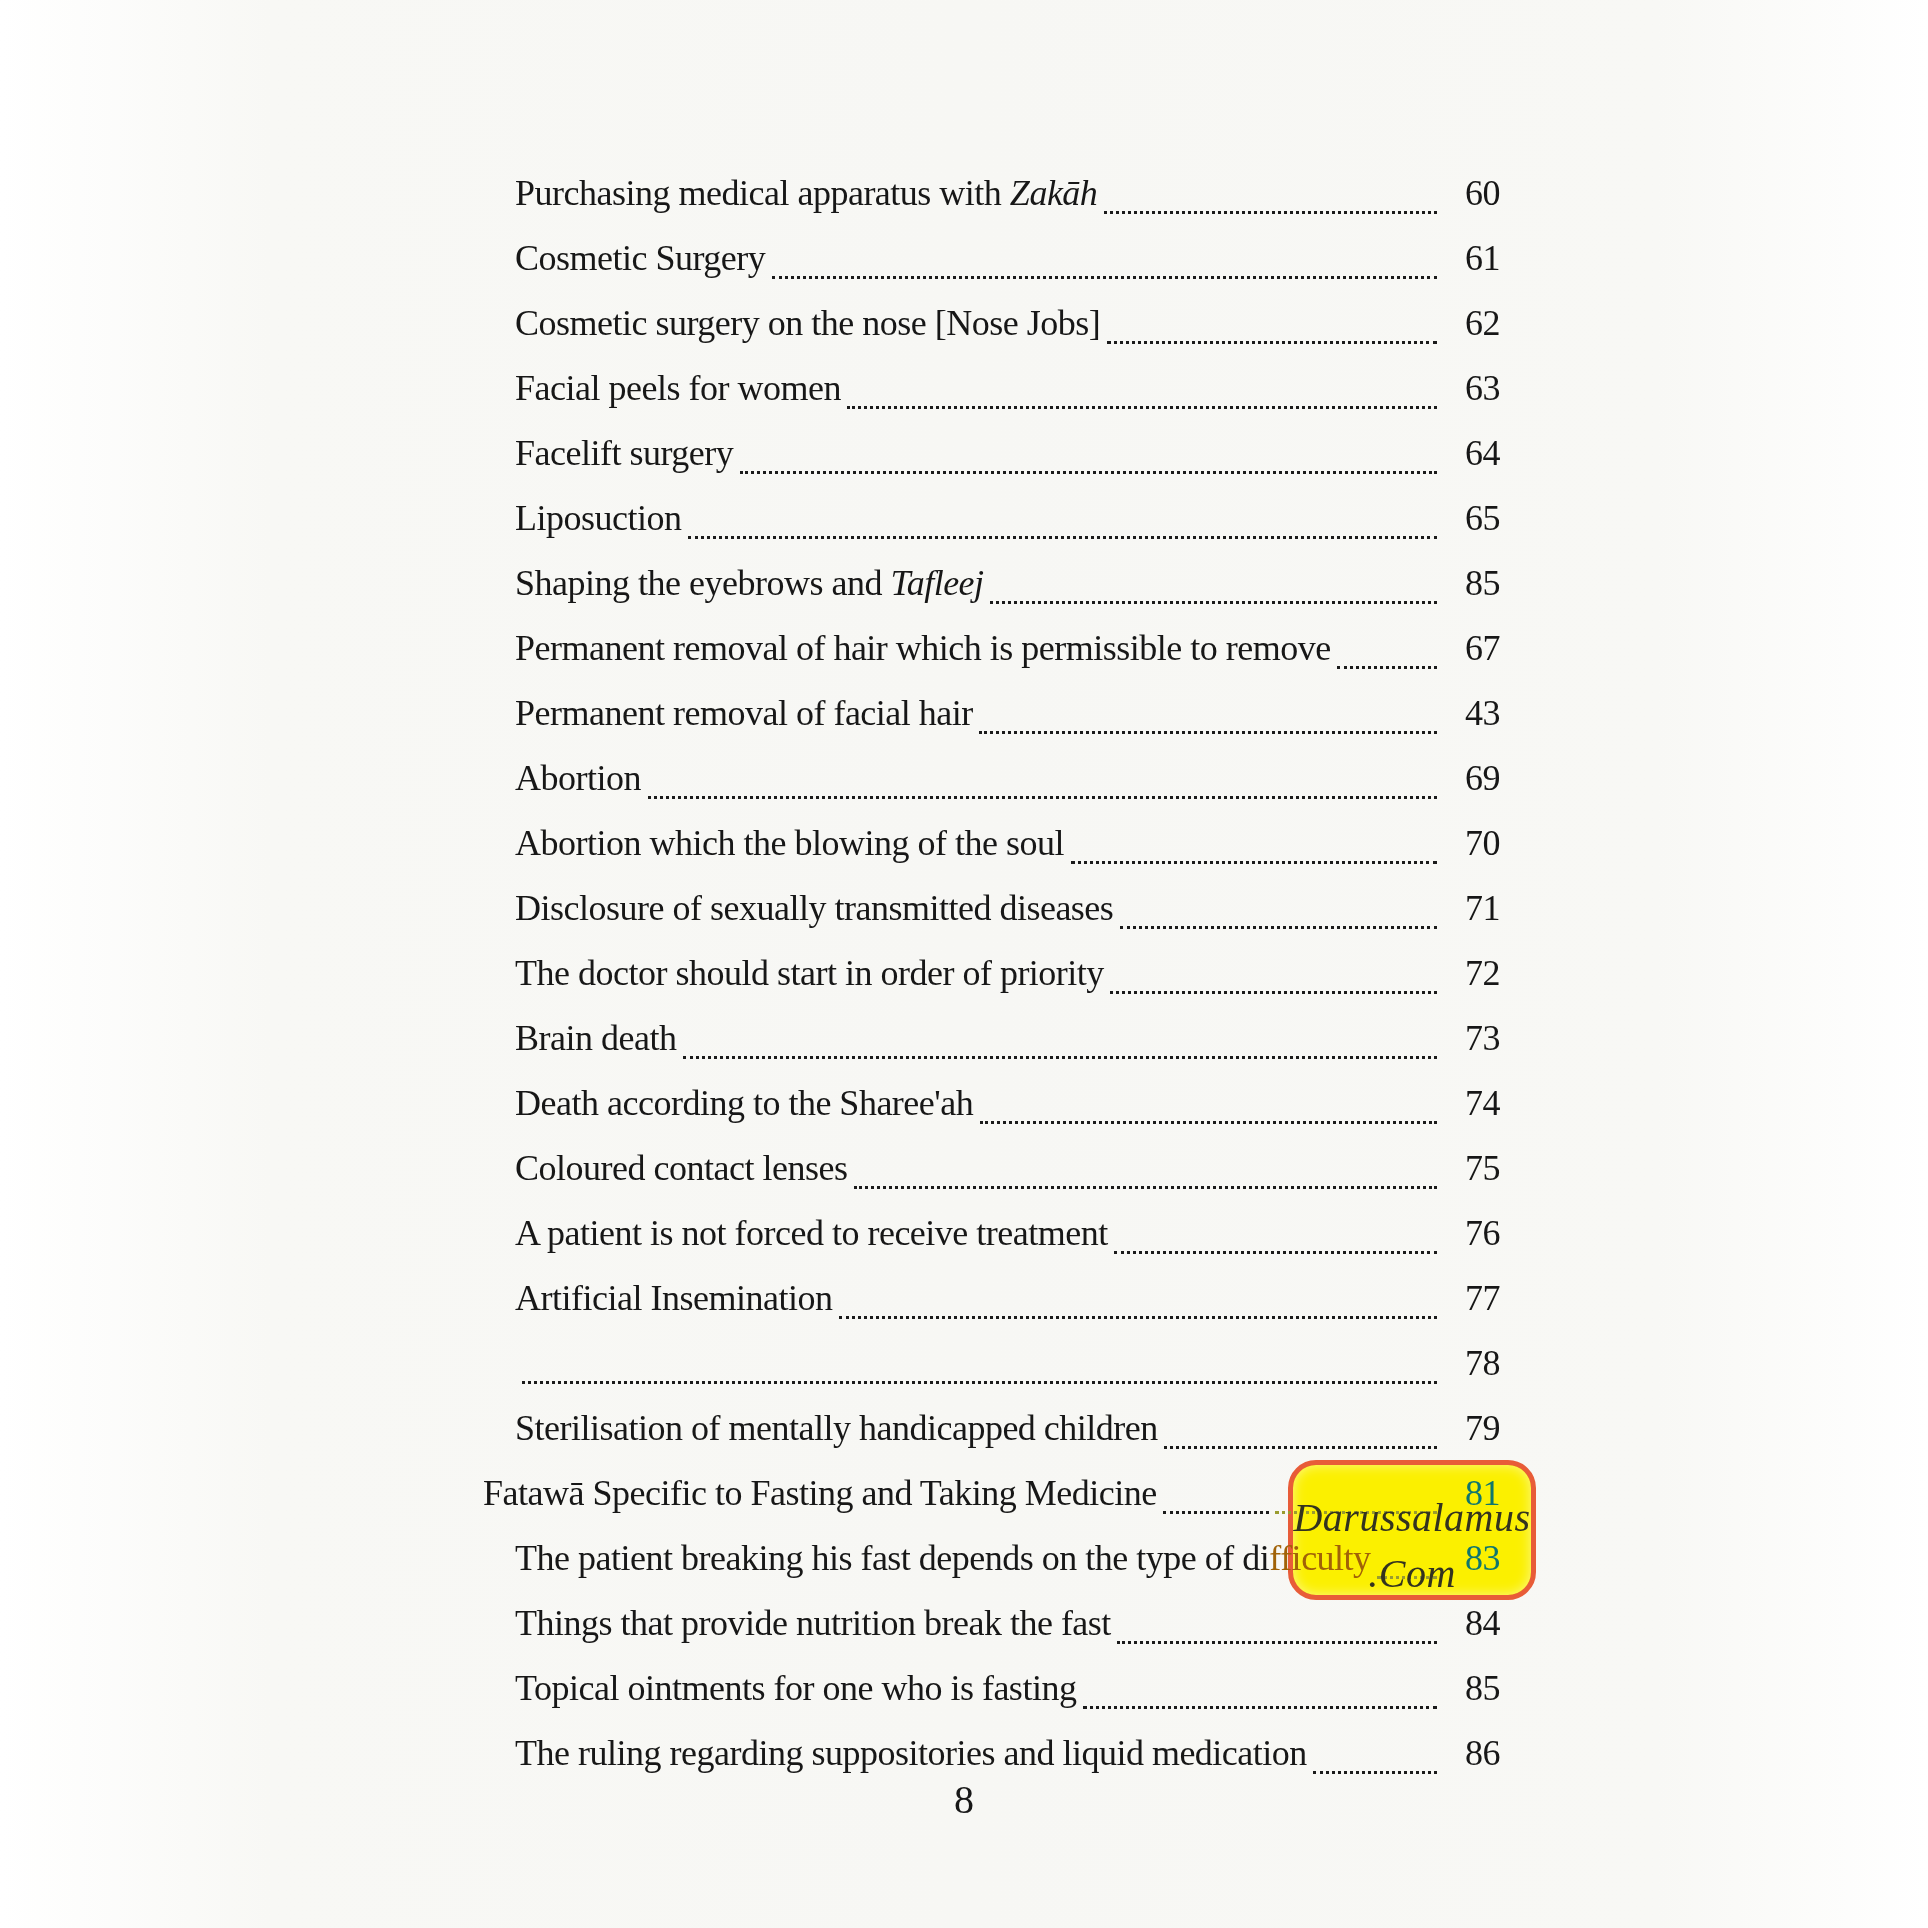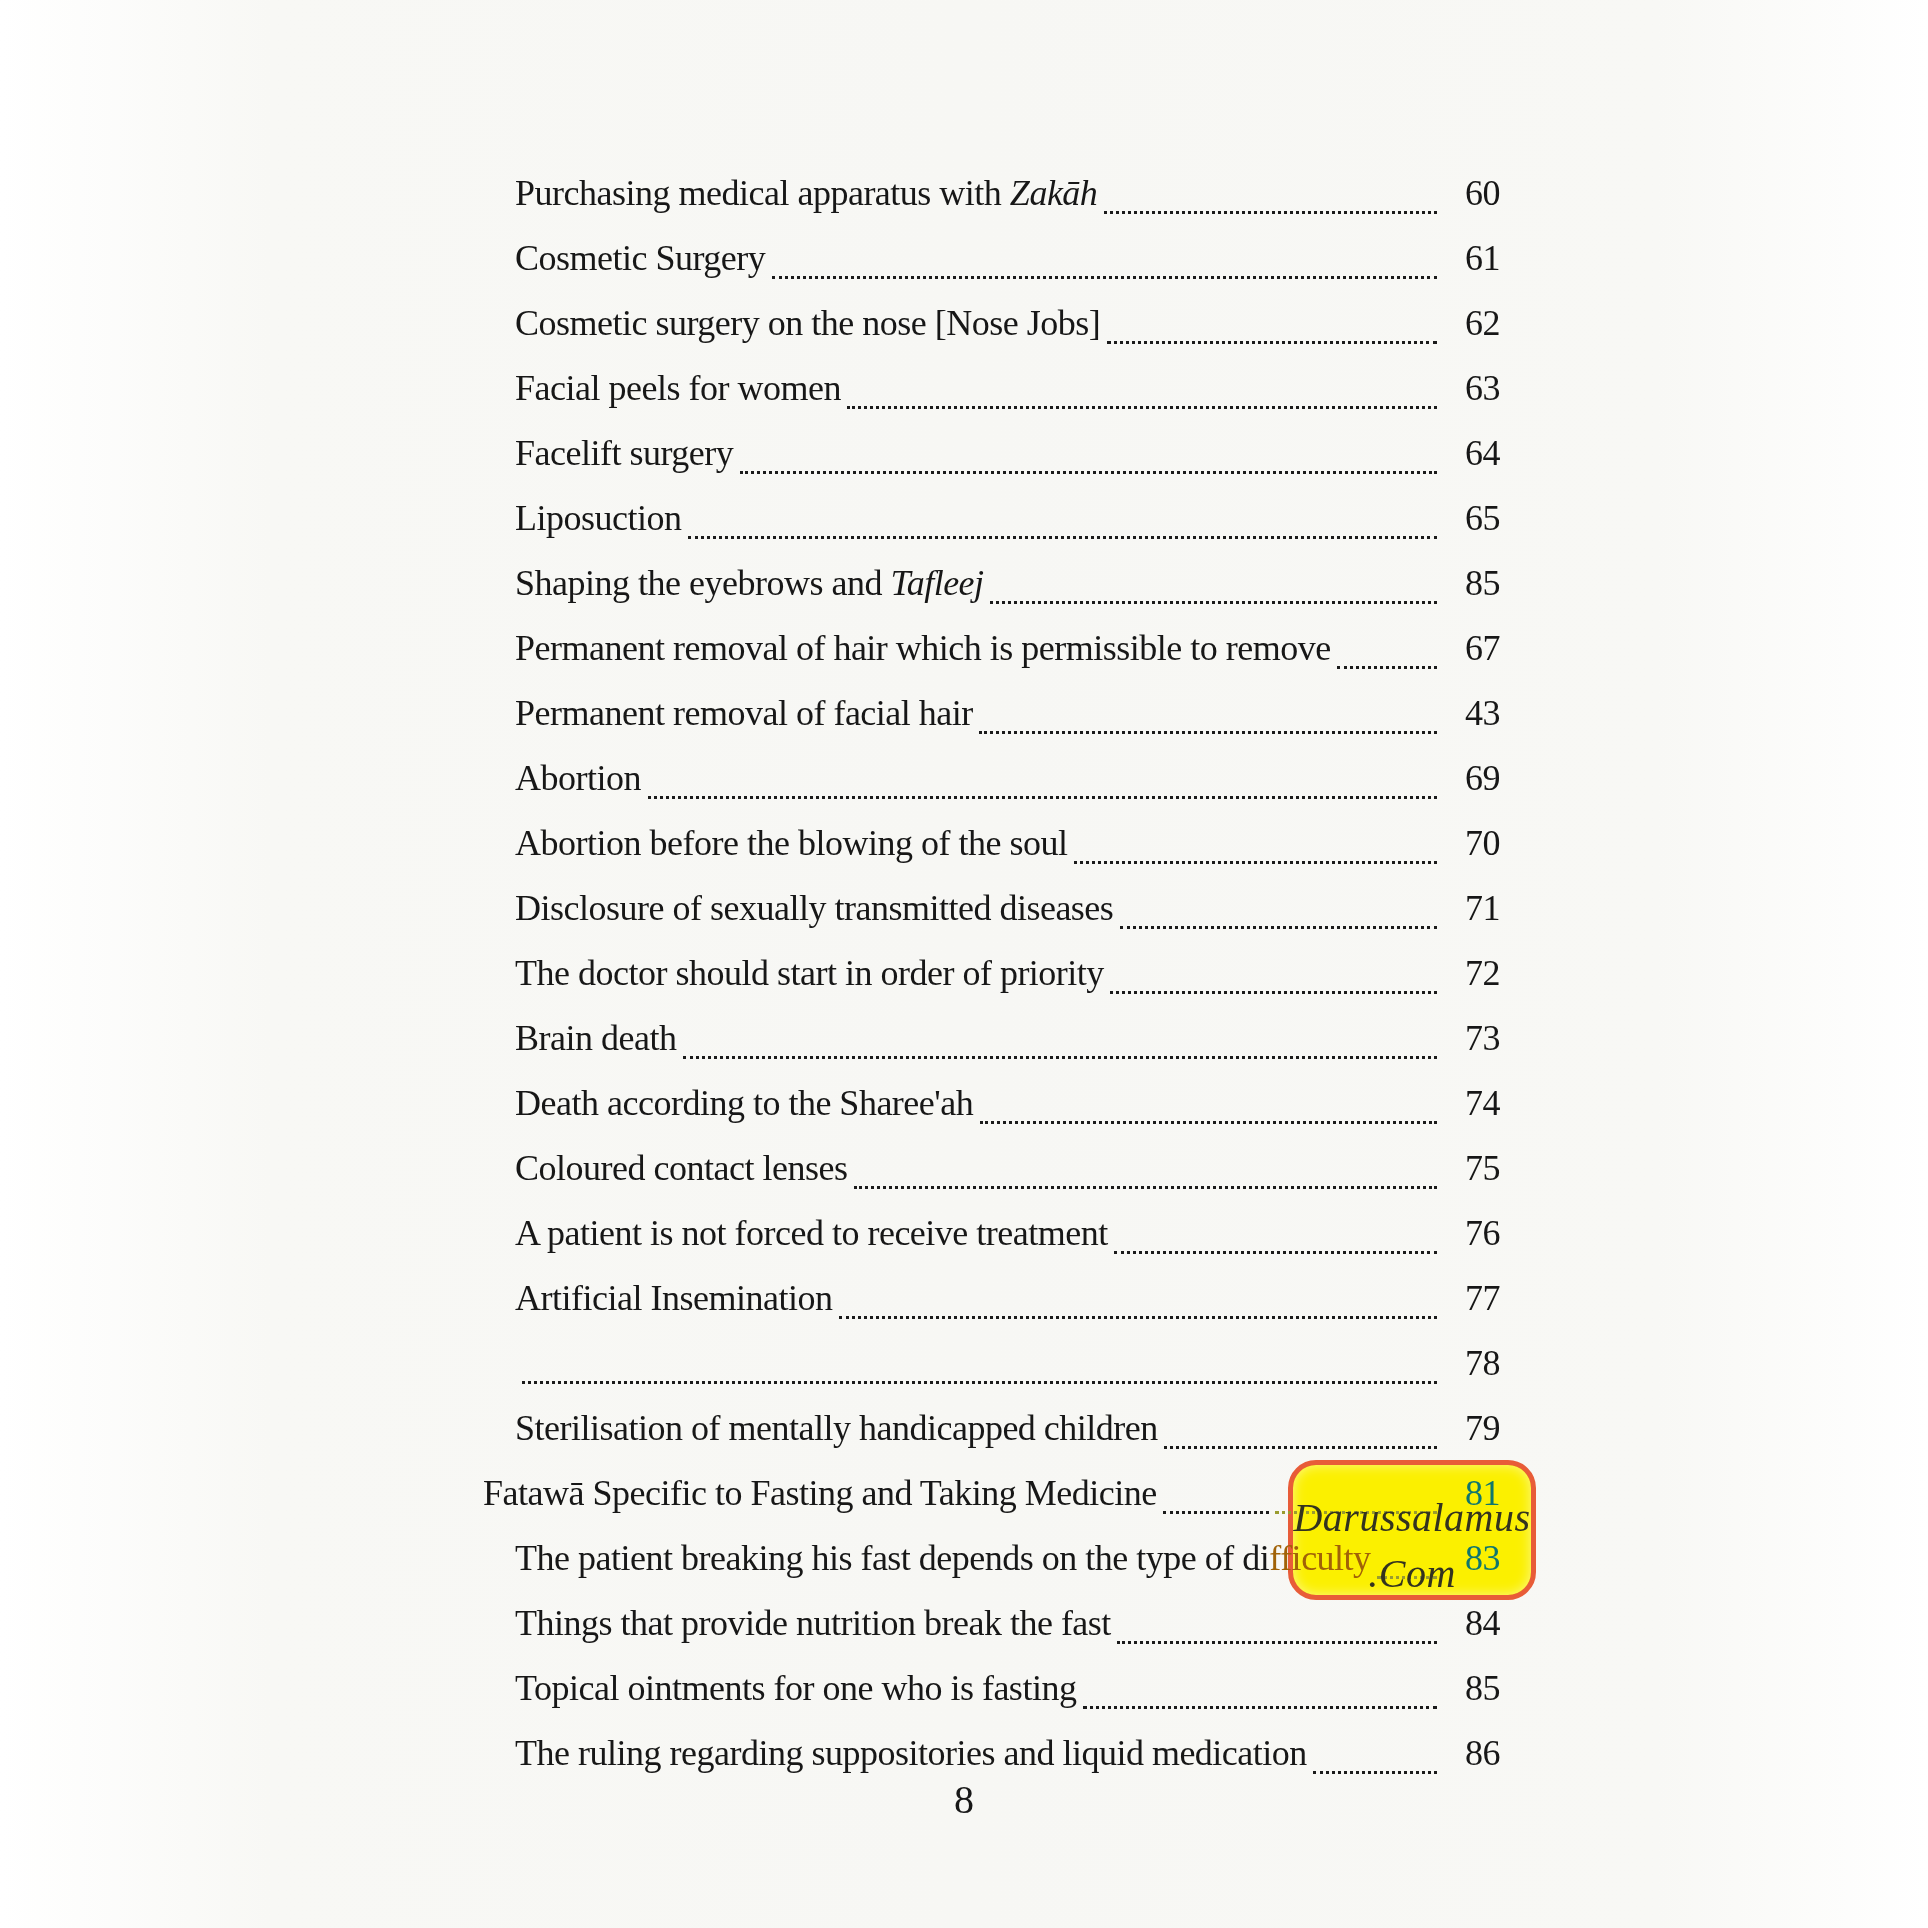--- a/index.html
+++ b/index.html
@@ -113,21 +113,21 @@
     </div>
 
     <div class="row">
       <span class="title"><span class="pre">Abortion</span></span>
       <span class="leader"></span>
 
       <span class="pagenum">69</span>
     </div>
 
     <div class="row">
-      <span class="title"><span class="pre">Abortion before the blowing of the soul</span></span>
+      <span class="title"><span class="pre">Abortion which the blowing of the soul</span></span>
       <span class="leader"></span>
 
       <span class="pagenum">70</span>
     </div>
 
     <div class="row">
       <span class="title"><span class="pre">Disclosure of sexually transmitted diseases</span></span>
       <span class="leader"></span>
 
       <span class="pagenum">71</span>

